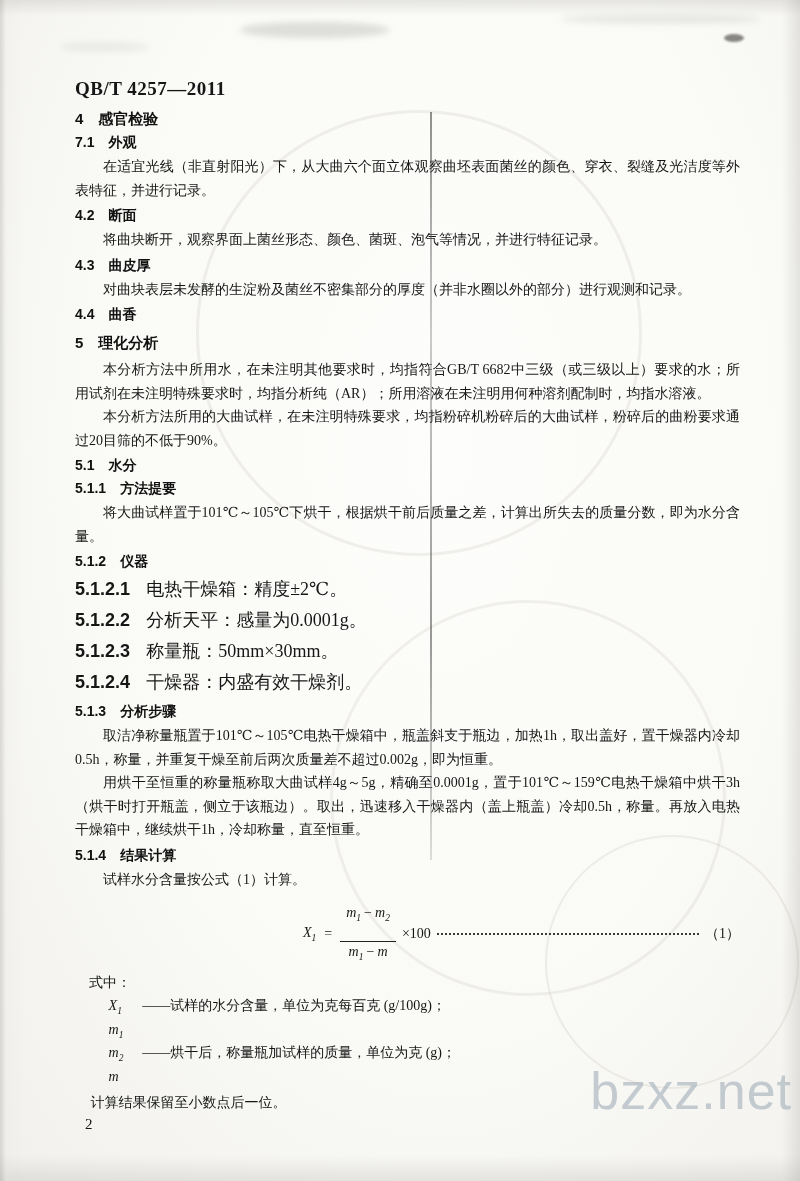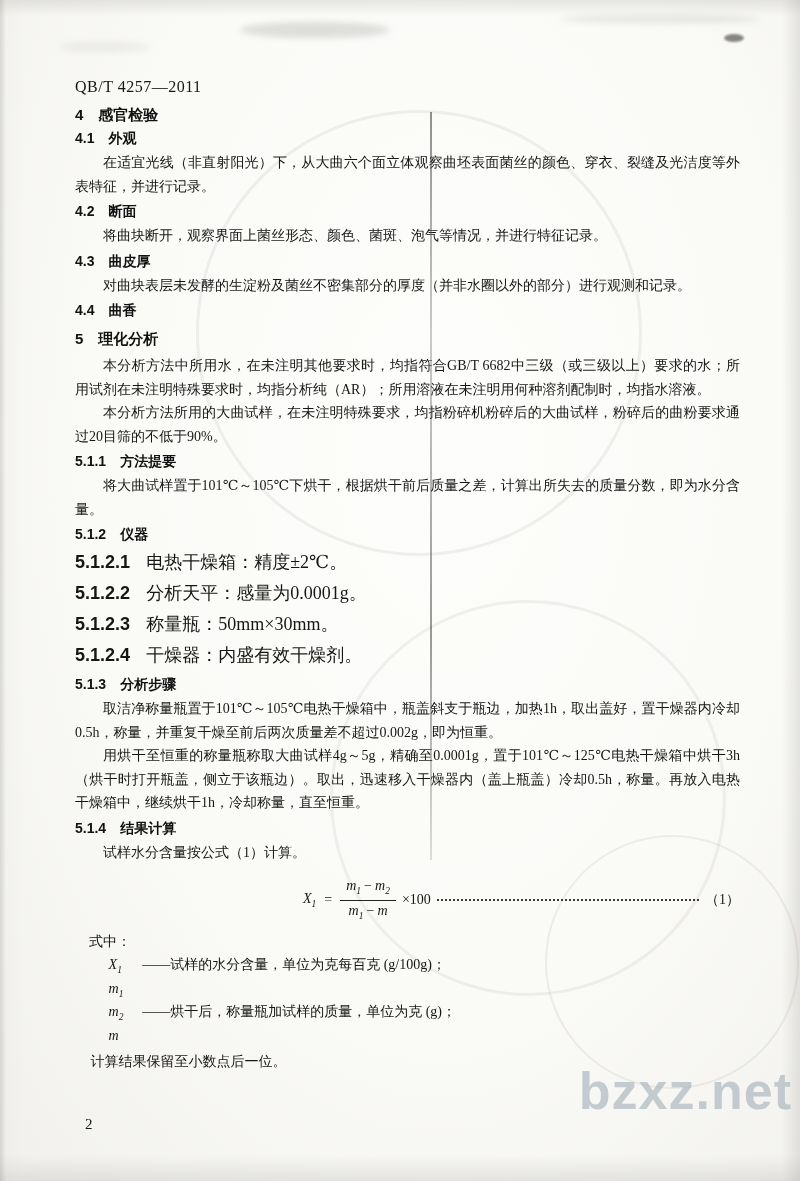--- a/index.html
+++ b/index.html
@@ -24,47 +24,47 @@
   .s4{left:60px;top:42px;width:90px;height:10px;background:rgba(140,138,134,.12);filter:blur(3px)}
   
   .stamp{position:absolute;border-radius:50%;z-index:1}
   .c1{left:196px;top:110px;width:440px;height:440px;border:3px solid rgba(165,150,135,.13)}
   .c2{left:330px;top:600px;width:390px;height:390px;border:3px solid rgba(165,150,135,.12)}
   .c3{left:545px;top:835px;width:250px;height:250px;border:2px solid rgba(160,148,136,.14)}
   
   .fold-line{position:absolute;left:430px;top:112px;width:2px;height:748px;z-index:3;
     background:linear-gradient(180deg,rgba(70,70,70,.6),rgba(95,95,95,.32) 30%,rgba(70,70,70,.55) 70%,rgba(110,110,110,.22));}
   .content{position:absolute;left:75px;right:60px;top:78px;z-index:2}
-  .std-header{font-weight:normal;font-size:16px;letter-spacing:.5px;margin-bottom:4px}
+  .std-header{font-weight:bold;font-size:19px;letter-spacing:.5px;margin-bottom:4px}
   h2.h1,h3.h2{font-family:"Liberation Sans","DejaVu Sans",sans-serif;font-weight:bold;color:#111}
   h2.h1{font-size:15px;margin:10px 0 5px}
   h3.h2{font-size:14px;margin:5px 0 3px}
   p.body{font-size:14px;line-height:23.5px;margin:0;text-indent:2em;text-align:justify}
   .num-item{font-size:18px;line-height:31px}
   .clause-num{font-family:"Liberation Sans","DejaVu Sans",sans-serif;font-weight:bold;margin-right:.9em}
   
   .formula-row{display:flex;align-items:center;margin:14px 0 8px;font-size:14px}
   .formula-body{display:inline-flex;align-items:center;margin-left:228px}
   .fvar{font-style:italic}
   sub.fsub{font-size:9.5px;font-style:italic;line-height:1}
   .f-eq{margin:0 8px}
   .f-op{margin:0 3px}
   .frac{display:inline-block;text-align:center;vertical-align:middle}
-  .frac .num{display:block;border-bottom:1.2px solid #222;padding:0 6px 4px}
+  .frac .num{display:block;border-bottom:1.2px solid #222;padding:0 6px 18px}
   .frac .den{display:block;padding:2px 6px 0}
   .f-times{margin-left:6px}
   .dots-leader{flex:1;height:0;border-top:2.2px dotted #3a3a3a;margin:0 6px;align-self:center}
   .eq-number{font-size:14px}
   .where-label{font-size:14px;line-height:23.5px;margin:2px 0 0 1em}
   .def-row{display:flex;font-size:14px;line-height:23.5px;margin-left:2.4em}
   .def-sym{font-style:italic;min-width:2.4em}
   .closing{font-size:14px;line-height:23.5px;margin:3px 0 0 1.1em}
   .page-number{position:absolute;left:85px;bottom:48px;font-size:15px;z-index:2}
   .watermark{position:absolute;right:8px;bottom:60px;z-index:4;
-    font-family:"Liberation Sans","DejaVu Sans",sans-serif;font-weight:bold;font-size:52px;
+    font-family:"Liberation Sans","DejaVu Sans",sans-serif;font-weight:normal;font-size:52px;
     color:rgba(163,176,186,.62);letter-spacing:1px}
 </style>
 </head>
 <body>
 
 <div class="scan-bg"></div>
 <div class="smudge s1"></div>
 <div class="smudge s2"></div>
 <div class="smudge s3"></div>
 <div class="smudge s4"></div>
@@ -72,35 +72,36 @@
 <div class="stamp c2"></div>
 <div class="stamp c3"></div>
 <div class="fold-line"></div>
 
 <div class="content">
 
   <div class="std-header">QB/T 4257—2011</div>
 
   <h2 class="h1">4　感官检验</h2>
 
-  <h3 class="h2">4.1　外观</h3>
+  <h3 class="h2">7.1　外观</h3>
   <p class="body">在适宜光线（非直射阳光）下，从大曲六个面立体观察曲坯表面菌丝的颜色、穿衣、裂缝及光洁度等外表特征，并进行记录。</p>
 
   <h3 class="h2">4.2　断面</h3>
   <p class="body">将曲块断开，观察界面上菌丝形态、颜色、菌斑、泡气等情况，并进行特征记录。</p>
 
   <h3 class="h2">4.3　曲皮厚</h3>
   <p class="body">对曲块表层未发酵的生淀粉及菌丝不密集部分的厚度（并非水圈以外的部分）进行观测和记录。</p>
 
   <h3 class="h2">4.4　曲香</h3>
 
   <h2 class="h1">5　理化分析</h2>
   <p class="body">本分析方法中所用水，在未注明其他要求时，均指符合GB/T 6682中三级（或三级以上）要求的水；所用试剂在未注明特殊要求时，均指分析纯（AR）；所用溶液在未注明用何种溶剂配制时，均指水溶液。</p>
   <p class="body">本分析方法所用的大曲试样，在未注明特殊要求，均指粉碎机粉碎后的大曲试样，粉碎后的曲粉要求通过20目筛的不低于90%。</p>
 
+  <h3 class="h2">5.1　水分</h3>
 
   <h3 class="h2">5.1.1　方法提要</h3>
   <p class="body">将大曲试样置于101℃～105℃下烘干，根据烘干前后质量之差，计算出所失去的质量分数，即为水分含量。</p>
 
   <h3 class="h2">5.1.2　仪器</h3>
 
   <div class="num-item">
     <span class="clause-num">5.1.2.1</span><span class="clause-text">电热干燥箱：精度±2℃。</span>
   </div>
   <div class="num-item">
@@ -108,21 +109,21 @@
   </div>
   <div class="num-item">
     <span class="clause-num">5.1.2.3</span><span class="clause-text">称量瓶：50mm×30mm。</span>
   </div>
   <div class="num-item">
     <span class="clause-num">5.1.2.4</span><span class="clause-text">干燥器：内盛有效干燥剂。</span>
   </div>
 
   <h3 class="h2">5.1.3　分析步骤</h3>
   <p class="body">取洁净称量瓶置于101℃～105℃电热干燥箱中，瓶盖斜支于瓶边，加热1h，取出盖好，置干燥器内冷却0.5h，称量，并重复干燥至前后两次质量差不超过0.002g，即为恒重。</p>
-  <p class="body">用烘干至恒重的称量瓶称取大曲试样4g～5g，精确至0.0001g，置于101℃～125℃电热干燥箱中烘干3h（烘干时打开瓶盖，侧立于该瓶边）。取出，迅速移入干燥器内（盖上瓶盖）冷却0.5h，称量。再放入电热干燥箱中，继续烘干1h，冷却称量，直至恒重。</p>
+  <p class="body">用烘干至恒重的称量瓶称取大曲试样4g～5g，精确至0.0001g，置于101℃～159℃电热干燥箱中烘干3h（烘干时打开瓶盖，侧立于该瓶边）。取出，迅速移入干燥器内（盖上瓶盖）冷却0.5h，称量。再放入电热干燥箱中，继续烘干1h，冷却称量，直至恒重。</p>
 
   <h3 class="h2">5.1.4　结果计算</h3>
   <p class="body">试样水分含量按公式（1）计算。</p>
 
   <div class="formula-row">
     <span class="formula-body">
       <span class="fvar"><span>X</span><sub class="fsub">1</sub></span>
       <span class="f-eq">=</span>
       <span class="frac">
         <span class="num">

